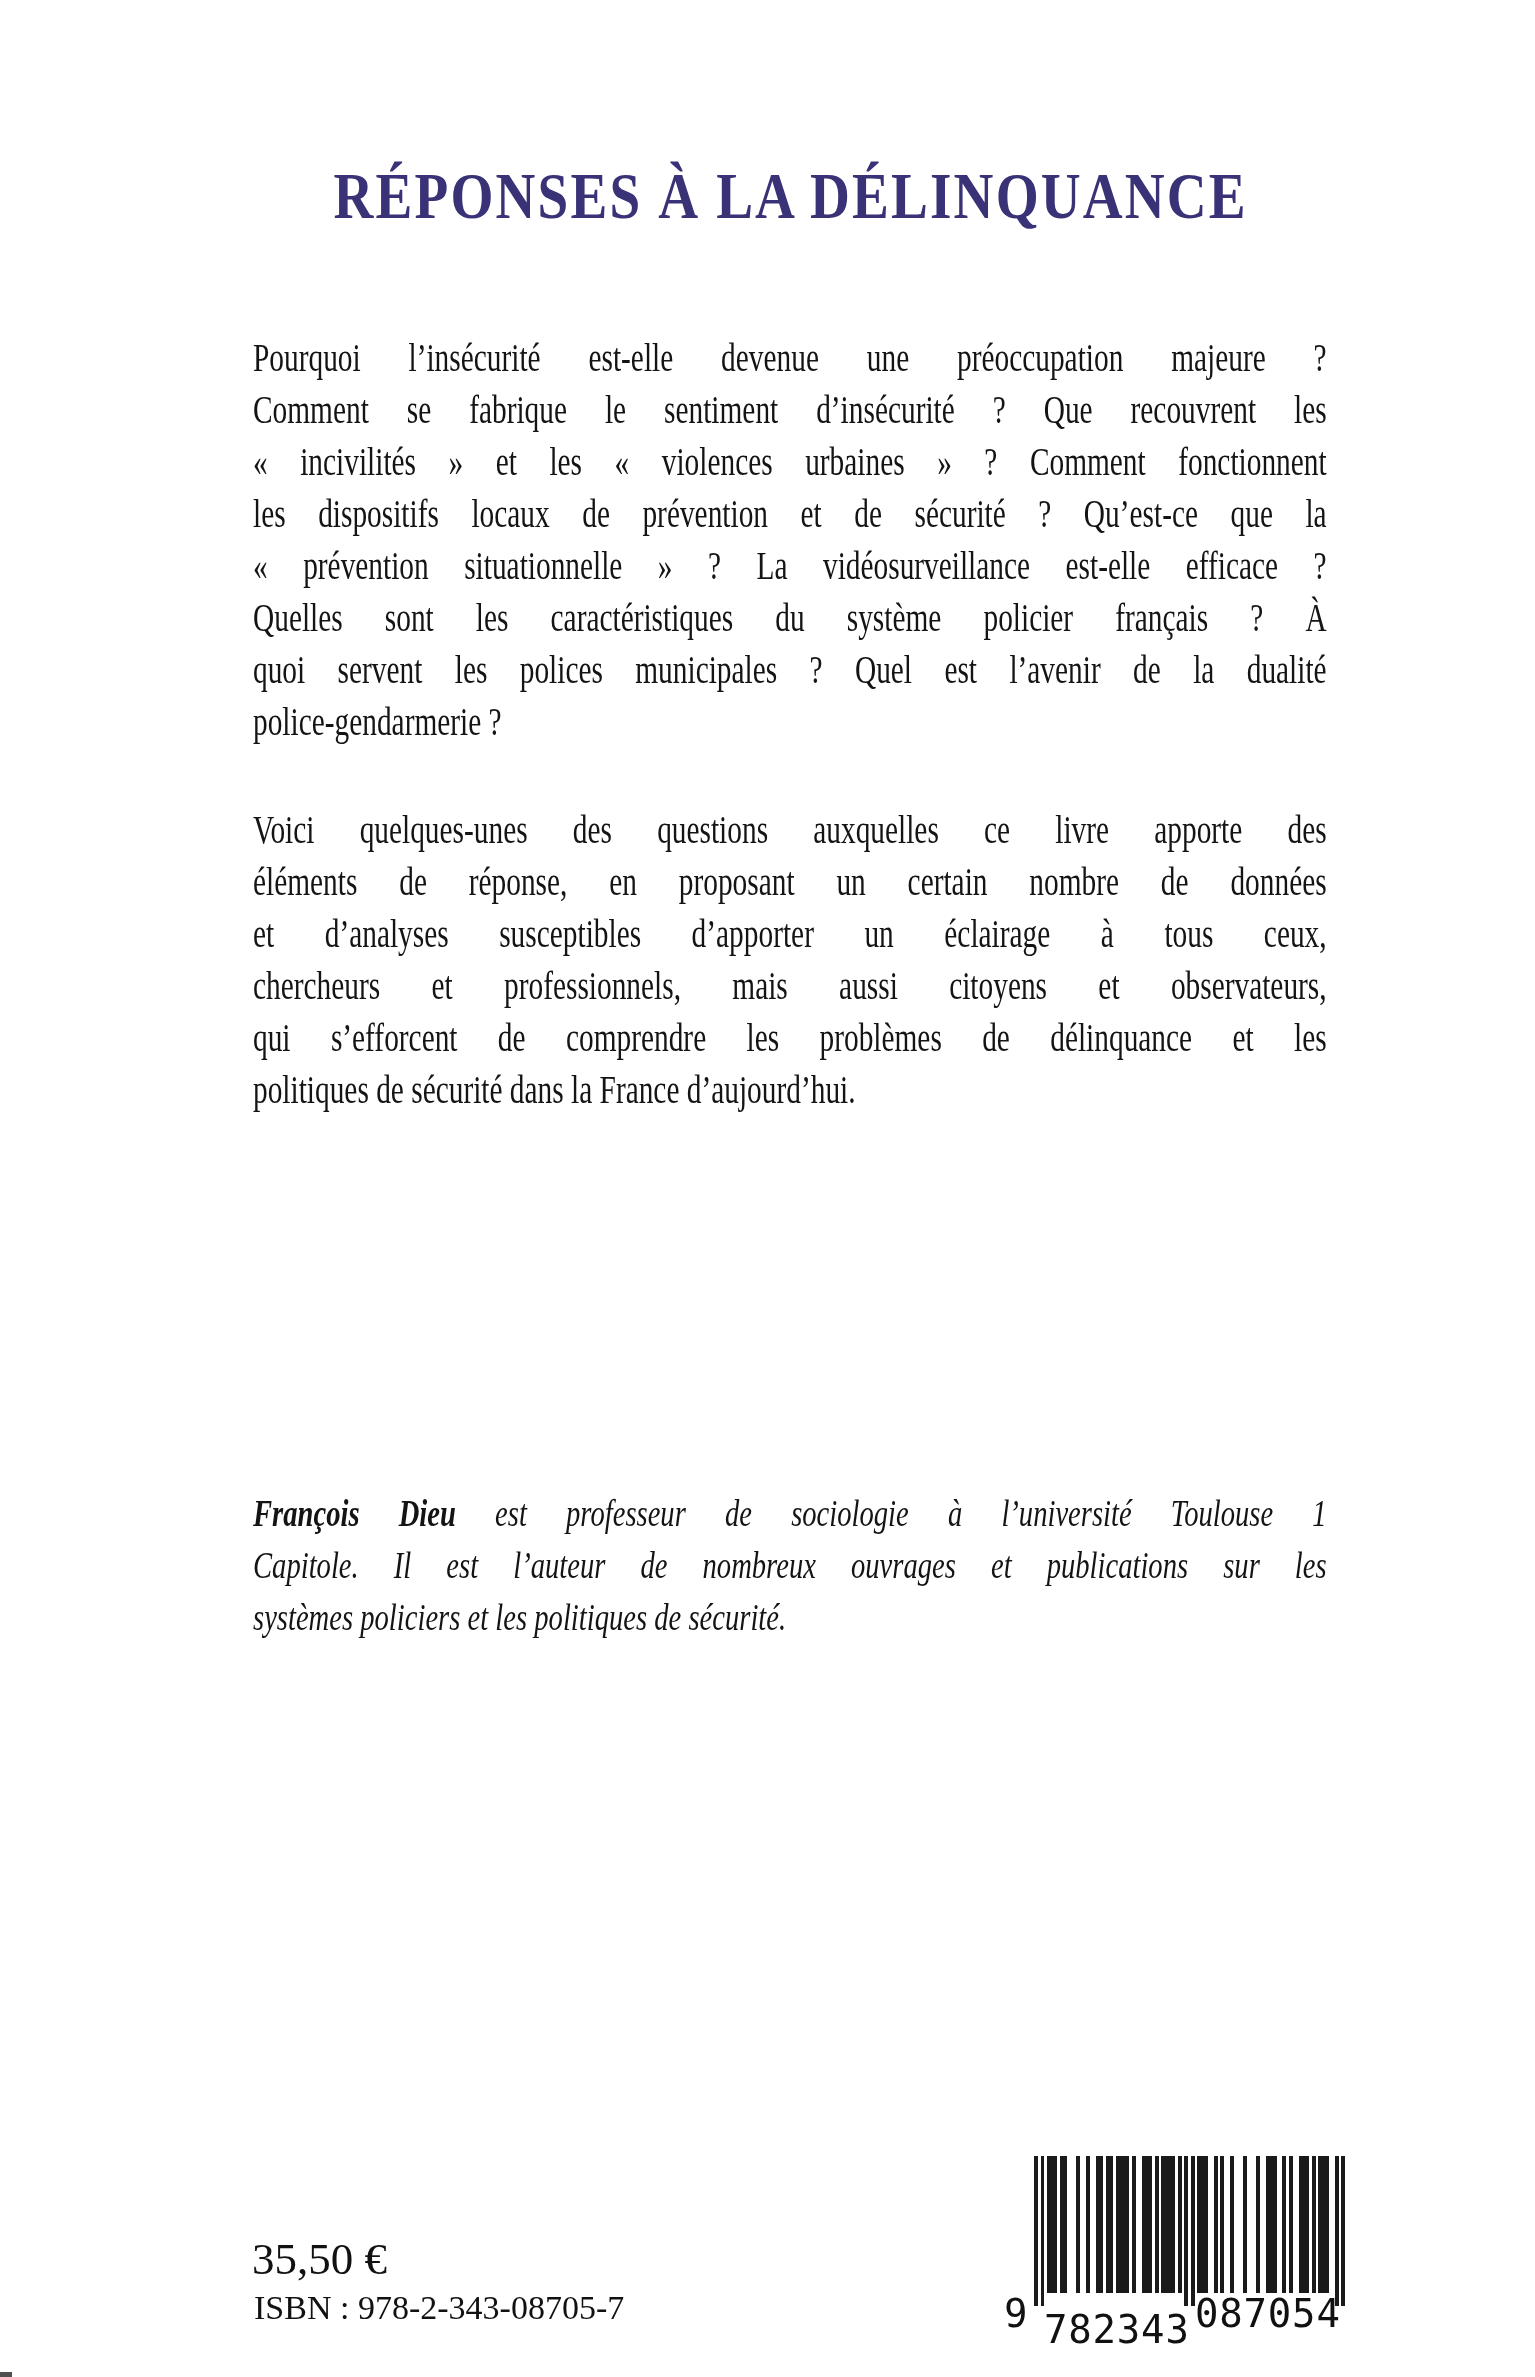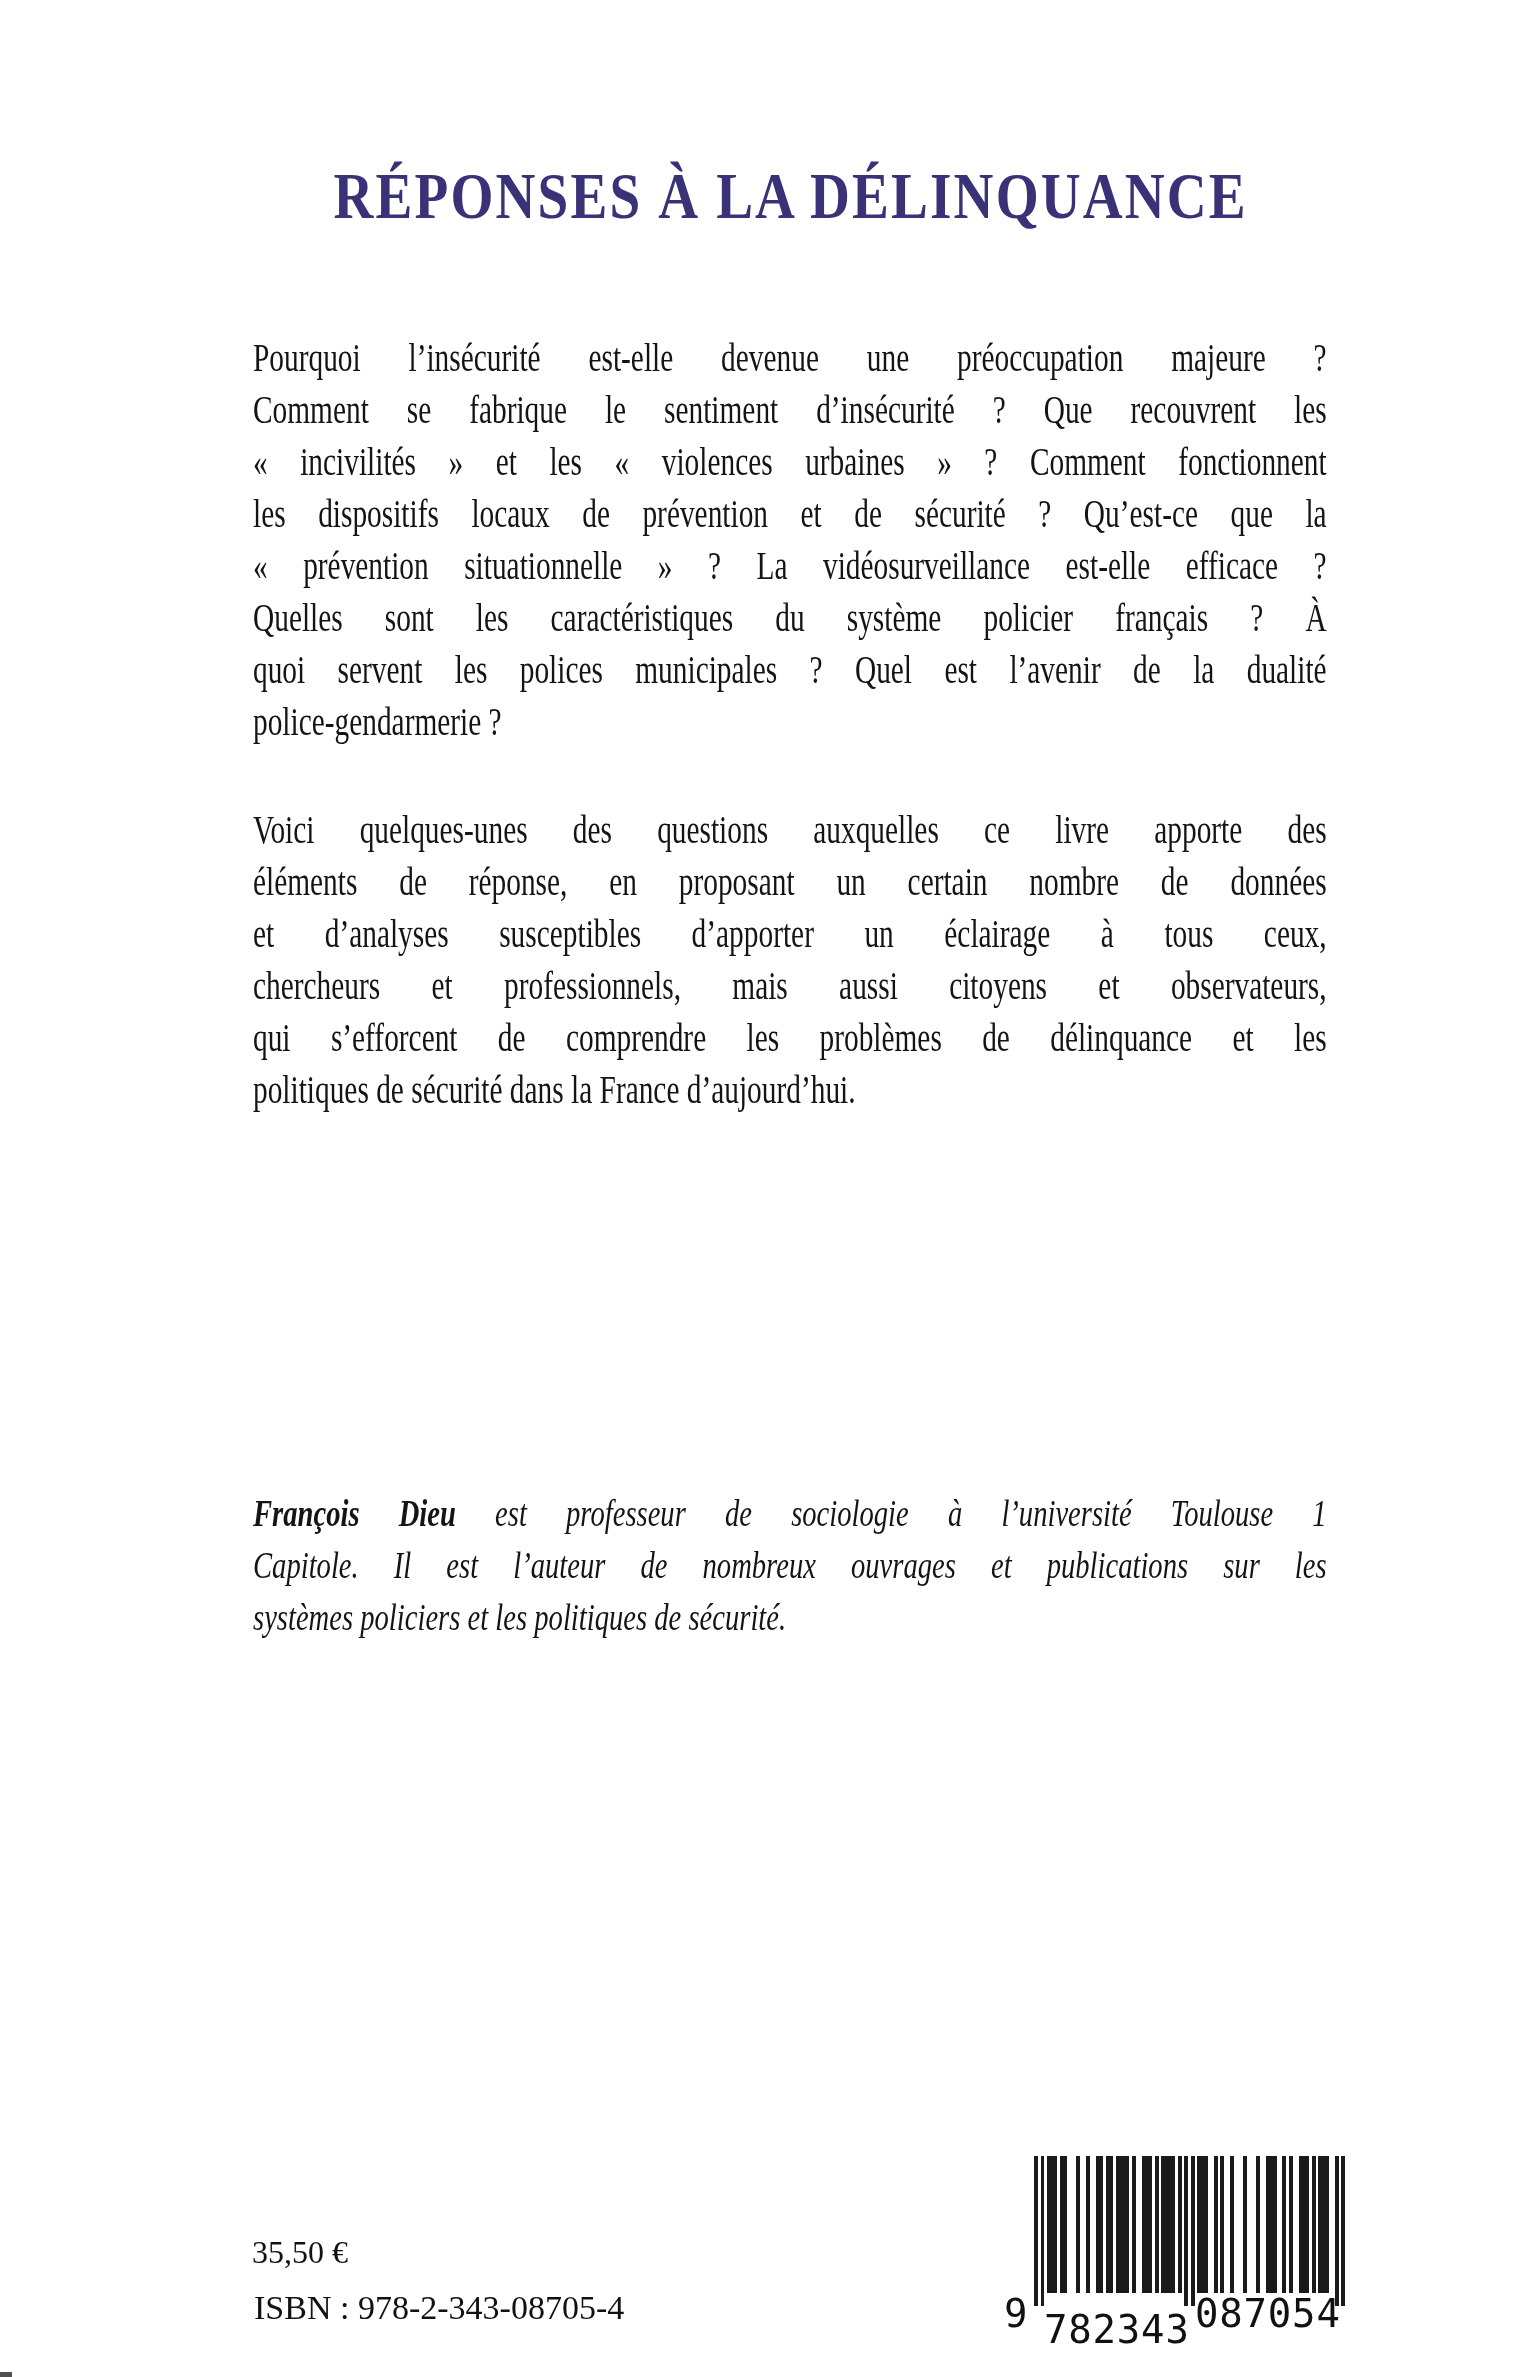--- a/index.html
+++ b/index.html
@@ -53,21 +53,21 @@
     overflow: visible;
   }
   .tline-last {
     text-align: left;
     text-align-last: left;
   }
   .price {
     position: absolute;
     left: 252px;
     top: 2235px;
-    font-size: 32px;
+    font-size: 45px;
     line-height: 1.1;
     color: #111111;
   }
   .isbn {
     position: absolute;
     left: 254px;
     top: 2289px;
     font-size: 34px;
     line-height: 1.1;
     color: #111111;
@@ -138,21 +138,21 @@
     </div>
 
   <div class="bio">
     <div class="tline"><span class="bio-name">François Dieu</span><span> est professeur de sociologie à l’université Toulouse 1</span></div>
     <div class="tline">Capitole. Il est l’auteur de nombreux ouvrages et publications sur les</div>
     <div class="tline tline-last">systèmes policiers et les politiques de sécurité.</div>
   </div>
 
   <div class="price">35,50 €</div>
 
-  <div class="isbn">ISBN : 978-2-343-08705-4</div>
+  <div class="isbn">ISBN : 978-2-343-08705-7</div>
 
   <div class="barcode">
     <div class="bars" id="barcode-bars">
         <div class="bar guard" style="left: 0px; width: 3.6px;"></div>
         <div class="bar guard" style="left: 6.5px; width: 3.6px;"></div>
         <div class="bar" style="left: 13px; width: 3.6px;"></div>
         <div class="bar" style="left: 16.3px; width: 3.6px;"></div>
         <div class="bar" style="left: 19.6px; width: 3.6px;"></div>
         <div class="bar" style="left: 26px; width: 3.6px;"></div>
         <div class="bar" style="left: 29px; width: 3.6px;"></div>

